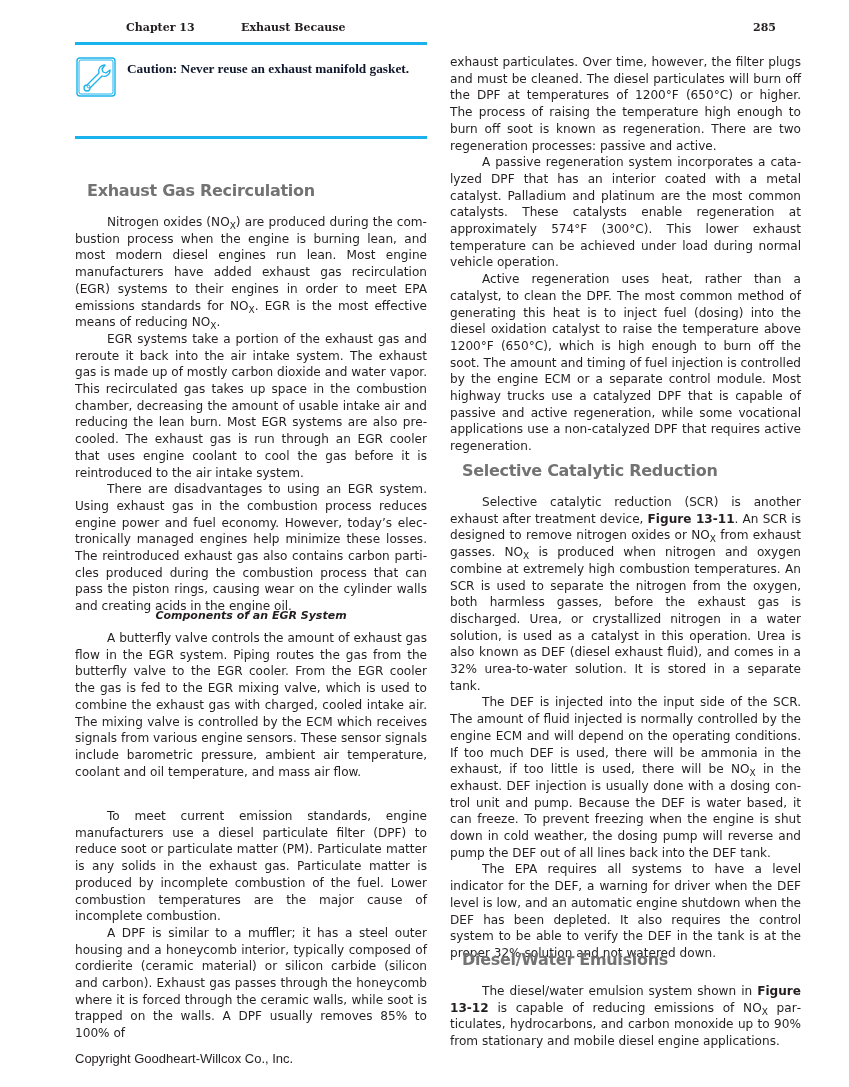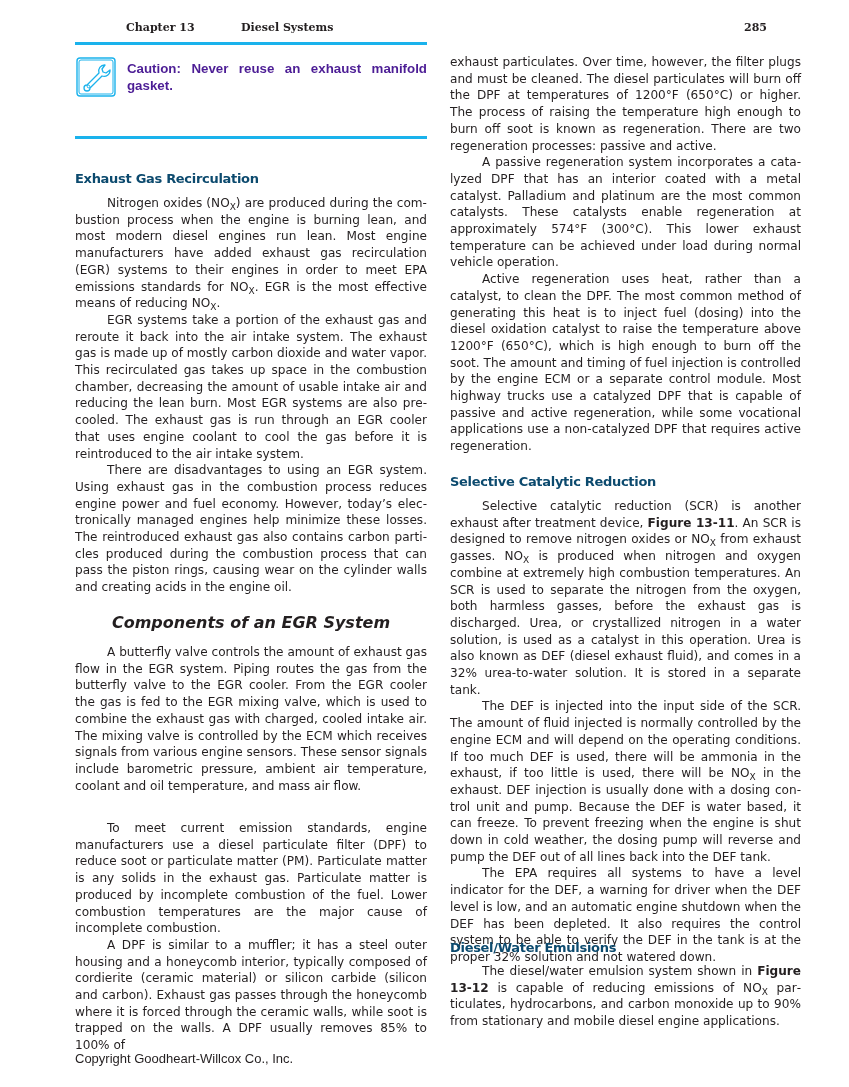--- a/index.html
+++ b/index.html
@@ -2,52 +2,52 @@
 <html><head>
   <meta charset="utf-8">
   <style>
     html, body { margin: 0; padding: 0; background: #ffffff; }
     body { width: 849px; height: 1087px; position: relative; overflow: hidden; color: #231f20; }
     .page { position: absolute; left: 0; top: 0; width: 849px; height: 796px; }
 
     .running-head { position: absolute; top: 21px; font-family: "DejaVu Serif", serif; font-weight: bold; font-size: 11px; color: #231f20; }
     .rh-chapter { left: 126px; }
     .rh-title { left: 241px; }
-    .rh-page { right: 82px; }
+    .rh-page { right: 73px; }
 
     .col { position: absolute; top: 0; width: 352px; font-family: "DejaVu Sans", sans-serif; font-size: 12.1px; line-height: 16.7px; color: #231f20; }
     .col-left { left: 75px; }
     .col-right { left: 450px; width: 351px; }
 
     p { margin: 0; text-align: justify; text-indent: 32px; hyphens: manual; }
     p.noindent { text-indent: 0; }
 
     .caution { position: absolute; left: 75px; top: 42px; width: 352px; }
     .caution-topbar { position: absolute; left: 0; top: 0; width: 352px; height: 3px; background: #1ab2ec; }
     .caution-bottombar { position: absolute; left: 0; top: 94px; width: 352px; height: 3px; background: #1ab2ec; }
     .caution-icon { position: absolute; left: 1px; top: 15px; width: 40px; height: 40px; }
-    .caution-text { position: absolute; left: 52px; top: 18px; width: 300px; font-family: Liberation Sans, sans-serif; font-weight: bold; font-size: 13.3px; line-height: 17px; color: #4c1d95; text-align: justify; text-align-last: left; }
+    .caution-text { position: absolute; left: 52px; top: 18px; width: 300px; font-family: Liberation Serif, serif; font-weight: bold; font-size: 13.3px; line-height: 17px; color: #0f172a; text-align: justify; text-align-last: left; }
 
-    h2 { margin: 0; font-family: "DejaVu Sans", sans-serif; font-weight: bold; font-size: 13px; line-height: 22px; color: #0c4a6e; letter-spacing: -0.3px; }
-    h3 { margin: 12px; font-family: "DejaVu Sans", sans-serif; font-weight: bold; font-style: italic; font-size: 16px; line-height: 18px; text-align: center; color: #231f20; }
+    h2 { margin: 12px; font-family: "DejaVu Sans", sans-serif; font-weight: bold; font-size: 16px; line-height: 22px; color: #737373; letter-spacing: -0.3px; }
+    h3 { margin: 5px; font-family: "DejaVu Sans", sans-serif; font-weight: bold; font-style: italic; font-size: 11px; line-height: 18px; text-align: center; color: #231f20; }
 
     sub { font-size: 9px; vertical-align: -3px; line-height: 0; }
     b.figref { font-weight: bold; }
 
     .block { position: absolute; left: 0; width: 100%; }
 
     .footer { position: absolute; left: 75px; top: 1051px; font-family: "Liberation Sans", sans-serif; font-size: 13px; color: #231f20; }
   </style>
 </head>
 <body>
 
 <div class="page">
 
   <div class="running-head rh-chapter">Chapter 13</div>
-  <div class="running-head rh-title">Diesel Systems</div>
+  <div class="running-head rh-title">Exhaust Because</div>
   <div class="running-head rh-page">285</div>
 
   <div class="caution">
     <div class="caution-topbar"></div>
     <svg class="caution-icon" viewBox="0 0 40 40">
       <rect x="1" y="1" width="38" height="38" rx="3" fill="none" stroke="#1ab2ec" stroke-width="1.4"></rect>
       <rect x="3" y="3" width="34" height="34" rx="2" fill="none" stroke="#1ab2ec" stroke-width="1"></rect>
       <path d="M29 8 a6 6 0 0 0 -6 8 l-12 12 a3 3 0 1 0 3 3 l12 -12 a6 6 0 0 0 8 -6 l-4 3 l-3 -1 l-1 -3 z" fill="none" stroke="#1ab2ec" stroke-width="1.3" stroke-linejoin="round"></path>
       <circle cx="12.5" cy="29.5" r="1.3" fill="none" stroke="#1ab2ec" stroke-width="1"></circle>
     </svg>
@@ -63,34 +63,34 @@
       <p>EGR systems take a portion of the exhaust gas and reroute it back into the air intake system. The exhaust gas is made up of mostly carbon dioxide and water vapor. This recirculated gas takes up space in the combustion chamber, decreasing the amount of usable intake air and reducing the lean burn. Most EGR systems are also pre-cooled. The exhaust gas is run through an EGR cooler that uses engine coolant to cool the gas before it is reintroduced to the air intake system.</p>
       <p>There are disadvantages to using an EGR system. Using exhaust gas in the combustion process reduces engine power and fuel economy. However, today’s elec­tronically managed engines help minimize these losses. The reintroduced exhaust gas also contains carbon parti­cles produced during the combustion process that can pass the piston rings, causing wear on the cylinder walls and creating acids in the engine oil.</p>
     </div>
 
     <div class="block" style="top:602px;">
       <h3>Components of an EGR System</h3>
       <p style="margin-top:2px;">A butterfly valve controls the amount of exhaust gas flow in the EGR system. Piping routes the gas from the but­terfly valve to the EGR cooler. From the EGR cooler the gas is fed to the EGR mixing valve, which is used to combine the exhaust gas with charged, cooled intake air. The mixing valve is controlled by the ECM which receives signals from various engine sensors. These sensor signals include baro­metric pressure, ambient air temperature, coolant and oil temperature, and mass air flow.</p>
     </div>
 
     <div class="block" style="top:800px;">
-      <p style="margin-top:20px;">To meet current emission standards, engine manufac­turers use a diesel particulate filter (DPF) to reduce soot or particulate matter (PM). Particulate matter is any solids in the exhaust gas. Particulate matter is produced by incom­plete combustion of the fuel. Lower combustion tempera­tures are the major cause of incomplete combustion.</p>
+      <p style="margin-top:8px;">To meet current emission standards, engine manufac­turers use a diesel particulate filter (DPF) to reduce soot or particulate matter (PM). Particulate matter is any solids in the exhaust gas. Particulate matter is produced by incom­plete combustion of the fuel. Lower combustion tempera­tures are the major cause of incomplete combustion.</p>
       <p>A DPF is similar to a muffler; it has a steel outer housing and a honeycomb interior, typically composed of cordierite (ceramic material) or silicon carbide (silicon and carbon). Exhaust gas passes through the honeycomb where it is forced through the ceramic walls, while soot is trapped on the walls. A DPF usually removes 85% to 100% of</p>
     </div>
   </div>
 
   <div class="col col-right">
 
     <div class="block" style="top:54px;">
       <p class="noindent">exhaust particulates. Over time, however, the filter plugs and must be cleaned. The diesel particulates will burn off the DPF at temperatures of 1200°F (650°C) or higher. The process of raising the temperature high enough to burn off soot is known as regeneration. There are two regeneration processes: passive and active.</p>
       <p>A passive regeneration system incorporates a cata­lyzed DPF that has an interior coated with a metal catalyst. Palladium and platinum are the most common catalysts. These catalysts enable regeneration at approximately 574°F (300°C). This lower exhaust temperature can be achieved under load during normal vehicle operation.</p>
       <p>Active regeneration uses heat, rather than a catalyst, to clean the DPF. The most common method of generating this heat is to inject fuel (dosing) into the diesel oxidation cata­lyst to raise the temperature above 1200°F (650°C), which is high enough to burn off the soot. The amount and timing of fuel injection is controlled by the engine ECM or a separate control module. Most highway trucks use a catalyzed DPF that is capable of passive and active regeneration, while some vocational applications use a non-catalyzed DPF that requires active regeneration.</p>
     </div>
 
-    <div class="block" style="top:471px;">
+    <div class="block" style="top:448px;">
       <h2>Selective Catalytic Reduction</h2>
       <p style="margin-top:5px;"><span>Selective catalytic reduction (SCR) is another exhaust after treatment device, </span><b class="figref">Figure 13-11</b><span>. An SCR is designed to remove nitrogen oxides or NO</span><sub>X</sub><span> from exhaust gasses. NO</span><sub>X</sub><span> is produced when nitrogen and oxygen combine at extremely high combustion temperatures. An SCR is used to separate the nitrogen from the oxygen, both harmless gasses, before the exhaust gas is discharged. Urea, or crystallized nitrogen in a water solution, is used as a catalyst in this operation. Urea is also known as DEF (diesel exhaust fluid), and comes in a 32% urea-to-water solution. It is stored in a separate tank.</span></p>
       <p><span>The DEF is injected into the input side of the SCR. The amount of fluid injected is normally controlled by the engine ECM and will depend on the operating conditions. If too much DEF is used, there will be ammonia in the exhaust, if too little is used, there will be NO</span><sub>X</sub><span> in the exhaust. DEF injection is usually done with a dosing con­trol unit and pump. Because the DEF is water based, it can freeze. To prevent freezing when the engine is shut down in cold weather, the dosing pump will reverse and pump the DEF out of all lines back into the DEF tank.</span></p>
       <p>The EPA requires all systems to have a level indicator for the DEF, a warning for driver when the DEF level is low, and an automatic engine shutdown when the DEF has been depleted. It also requires the control system to be able to verify the DEF in the tank is at the proper 32% solution and not watered down.</p>
     </div>
 
     <div class="block" style="top:937px;">
       <h2>Diesel/Water Emulsions</h2>
       <p style="margin-top:4px;"><span>The diesel/water emulsion system shown in </span><b class="figref">Figure 13-12</b><span> is capable of reducing emissions of NO</span><sub>X</sub><span> par­ticulates, hydrocarbons, and carbon monoxide up to 90% from stationary and mobile diesel engine applications.</span></p>
     </div>

